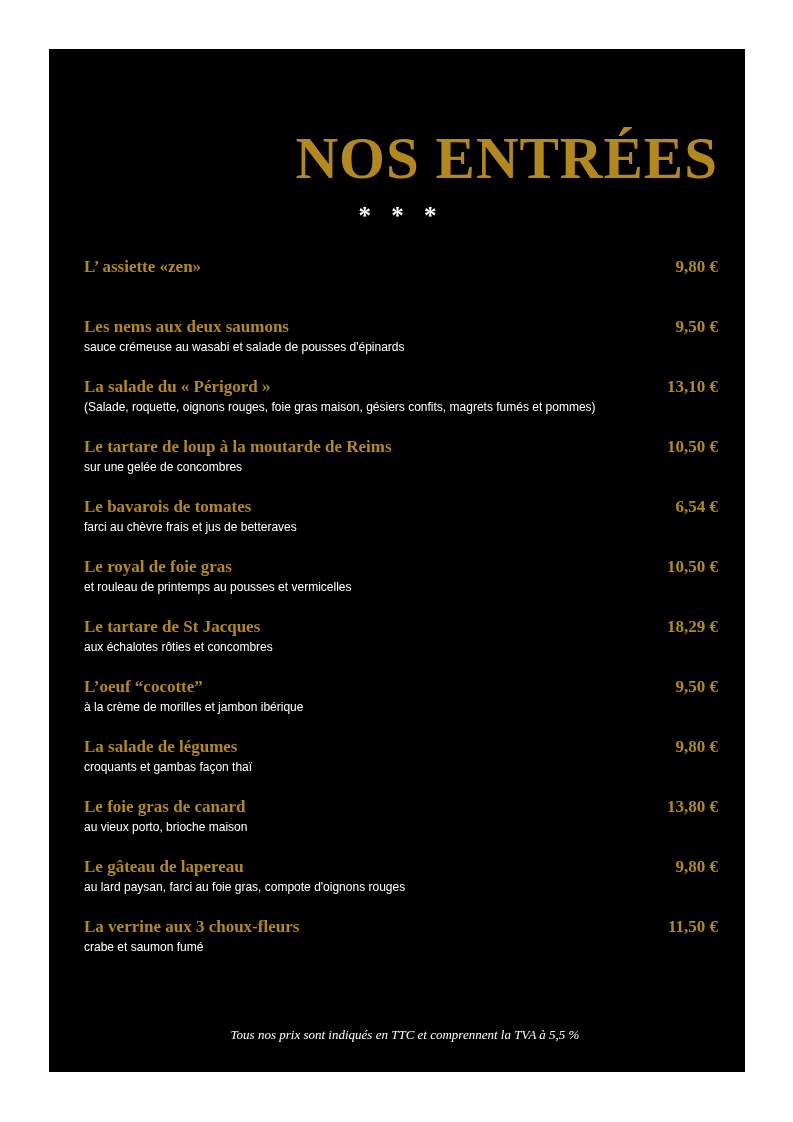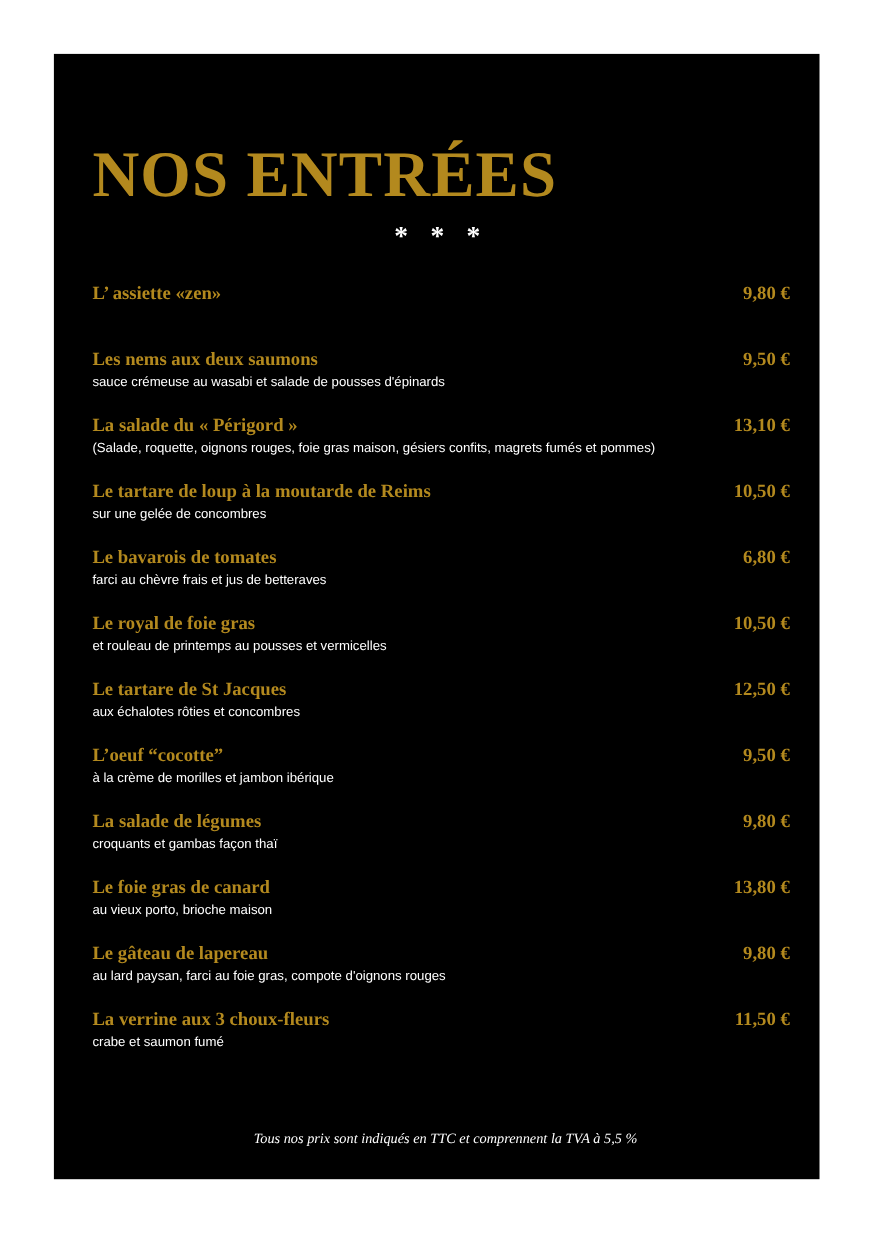--- a/index.html
+++ b/index.html
@@ -19,21 +19,21 @@
     left: 49px;
     top: 49px;
     width: 696px;
     height: 1023px;
     background: var(--card-bg, #000000);
     box-sizing: border-box;
     padding: 0 27px 0 35px;
   }
   .title {
     margin: 76px 0 0 0;
-    text-align: left;
+    text-align: right;
     font-family: "Liberation Serif", serif;
     font-weight: bold;
     font-size: 59px;
     line-height: 1.12;
     letter-spacing: 1px;
     color: var(--gold, #B3891E);
   }
   .separator {
     margin-top: 12px;
     text-align: center;
@@ -130,37 +130,37 @@
     <div class="item-row">
       <span class="item-name">Le tartare de loup à la moutarde de Reims</span>
       <span class="item-price">10,50 €</span>
     </div>
     <div class="item-desc">sur une gelée de concombres</div>
   </div>
 
   <div class="menu-item">
     <div class="item-row">
       <span class="item-name">Le bavarois de tomates</span>
-      <span class="item-price">6,80 €</span>
+      <span class="item-price">6,54 €</span>
     </div>
     <div class="item-desc">farci au chèvre frais et jus de betteraves</div>
   </div>
 
   <div class="menu-item">
     <div class="item-row">
       <span class="item-name">Le royal de foie gras</span>
       <span class="item-price">10,50 €</span>
     </div>
     <div class="item-desc">et rouleau de printemps au pousses et vermicelles</div>
   </div>
 
   <div class="menu-item">
     <div class="item-row">
       <span class="item-name">Le tartare de St Jacques</span>
-      <span class="item-price">12,50 €</span>
+      <span class="item-price">18,29 €</span>
     </div>
     <div class="item-desc">aux échalotes rôties et concombres</div>
   </div>
 
   <div class="menu-item">
     <div class="item-row">
       <span class="item-name">L’oeuf “cocotte”</span>
       <span class="item-price">9,50 €</span>
     </div>
     <div class="item-desc">à la crème de morilles et jambon ibérique</div>

